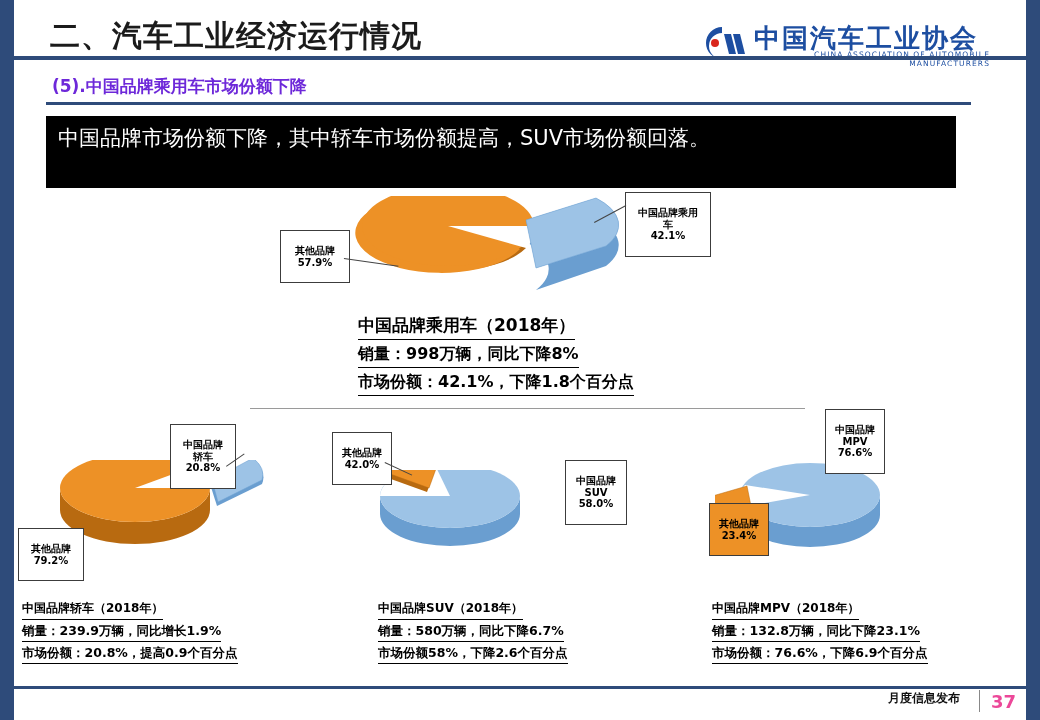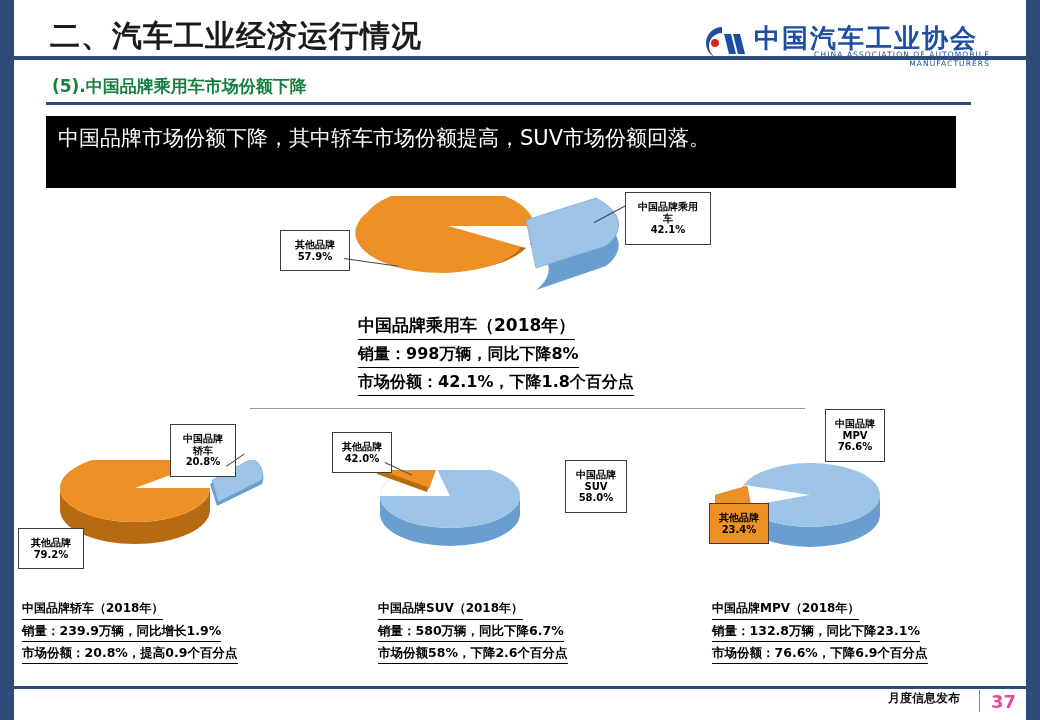--- a/index.html
+++ b/index.html
@@ -11,33 +11,33 @@
   
   .header{position:absolute;left:30px;top:14px;width:980px;height:48px;}
   .header-title{position:absolute;left:20px;top:2px;font-size:30px;font-weight:bold;color:#1b1b1b;letter-spacing:1px;}
   .header-rule{position:absolute;left:14px;top:56px;width:1012px;height:4px;background:#2e4b7a;}
   .logo{position:absolute;right:20px;top:8px;width:290px;height:44px;text-align:right;}
   .logo-mark{position:absolute;left:0;top:2px;width:46px;height:38px;}
   .logo-cn{position:absolute;left:54px;top:-1px;font-size:26px;font-weight:bold;color:#1d4ea1;letter-spacing:2px;}
   .logo-en{position:absolute;left:54px;top:28px;font-size:7.5px;color:#1d4ea1;letter-spacing:1.1px;}
 
   
-  .sub-title{position:absolute;left:52px;top:75px;font-size:17px;font-weight:bold;color:#15803d;}
+  .sub-title{position:absolute;left:52px;top:75px;font-size:17px;font-weight:bold;color:#6d28d9;}
   .sub-rule{position:absolute;left:46px;top:102px;width:925px;height:3px;background:#2e4b7a;}
 
   
   .callout{position:absolute;left:46px;top:116px;width:910px;height:72px;background:#000000;}
   .callout-text{position:absolute;left:12px;top:7px;width:890px;font-size:21px;color:#ffffff;line-height:31px;font-weight:normal;}
 
   
   .mid-rule{position:absolute;left:250px;top:408px;width:555px;height:1px;background:#9a9a9a;}
 
   
   .chart{position:absolute;}
-  .label-box{position:absolute;background:#ffffff;border:1px solid #3c3c3c;font-size:10px;line-height:11.5px;font-weight:bold;color:#000;padding:8px 3px;text-align:center;}
+  .label-box{position:absolute;background:#ffffff;border:1px solid #3c3c3c;font-size:10px;line-height:11.5px;font-weight:bold;color:#000;padding:14px 3px;text-align:center;}
   .leader{position:absolute;background:#444;height:1px;transform-origin:0 0;}
 
   .cap{position:absolute;font-weight:bold;color:#000;}
   .cap-title{font-size:17px;}
   .cap-line{font-size:16px;}
   .cap-sm-title{font-size:12px;}
   .cap-sm-line{font-size:12.5px;}
   .cap-underline{border-bottom:1.5px solid #000;display:inline-block;}
 
   

